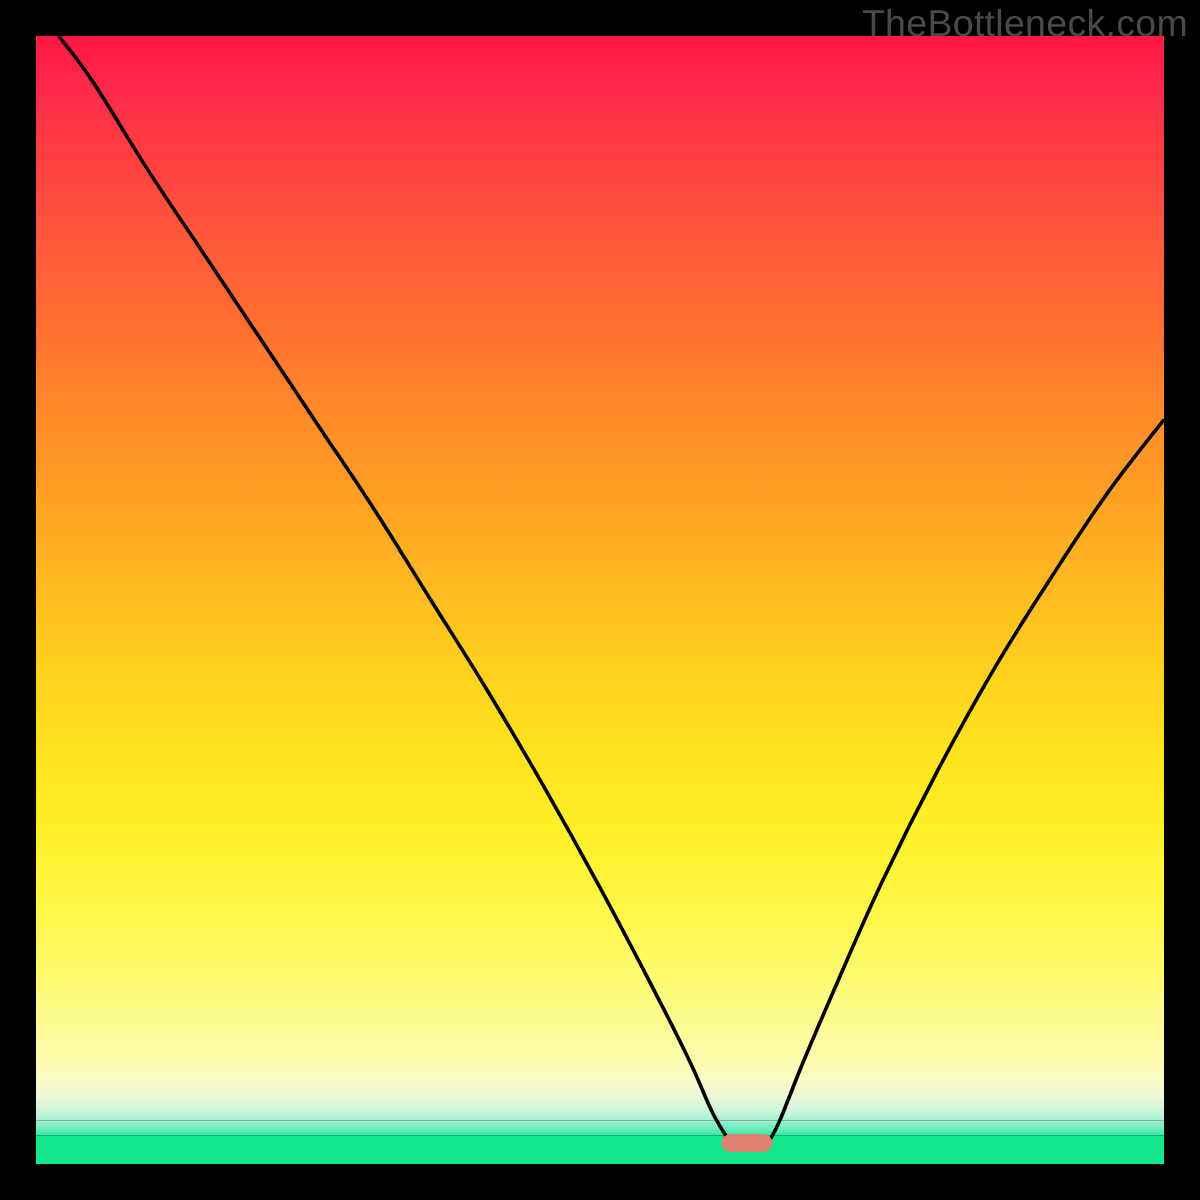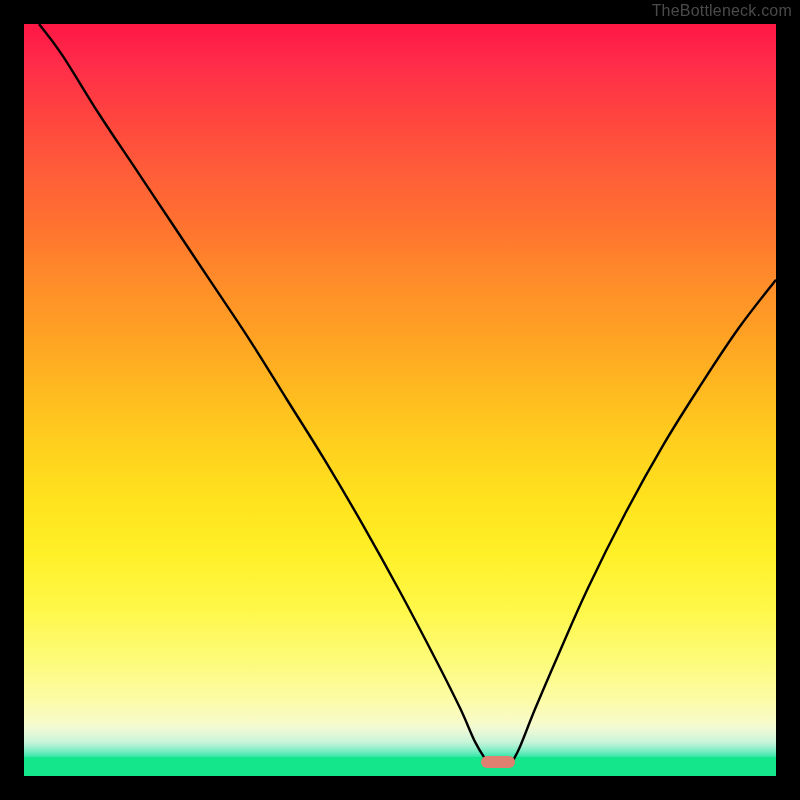--- a/index.html
+++ b/index.html
@@ -9,21 +9,21 @@
     background: #000;
     font-family: Arial, Helvetica, sans-serif;
     overflow: hidden;
     position: relative;
   }
   .watermark {
     position: absolute;
     top: 2px;
     right: 8px;
     color: #4a4a4a;
-    font-size: 16px;
+    font-size: 25px;
     font-weight: 500;
     letter-spacing: 0.2px;
     z-index: 10;
   }
   .plot-frame {
     position: absolute;
     left: 24px;
     top: 24px;
     width: 752px;
     height: 752px;

